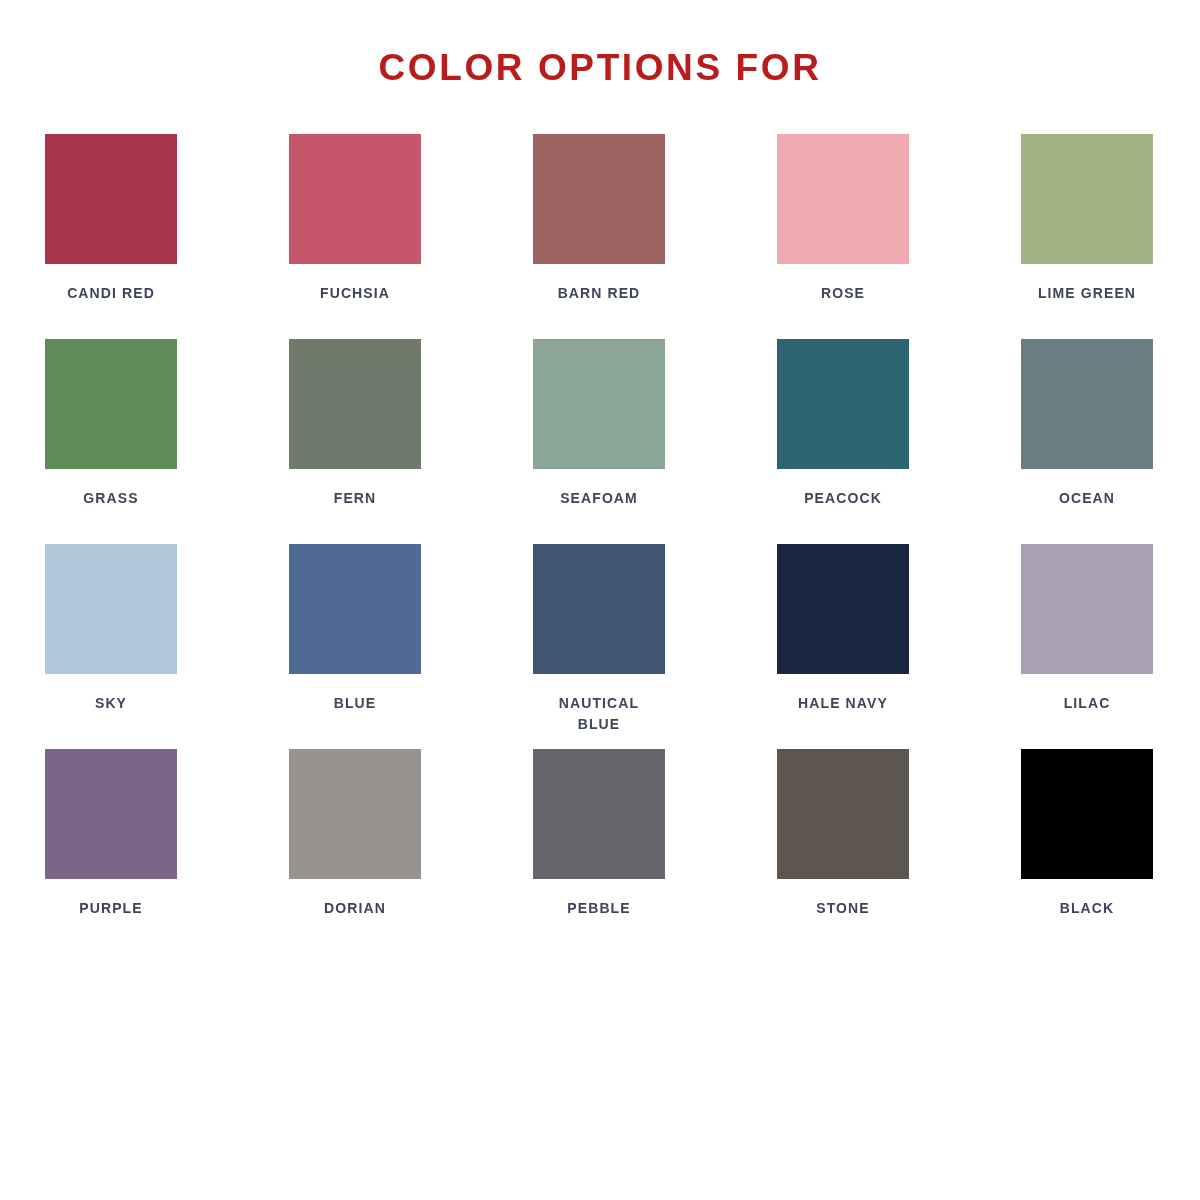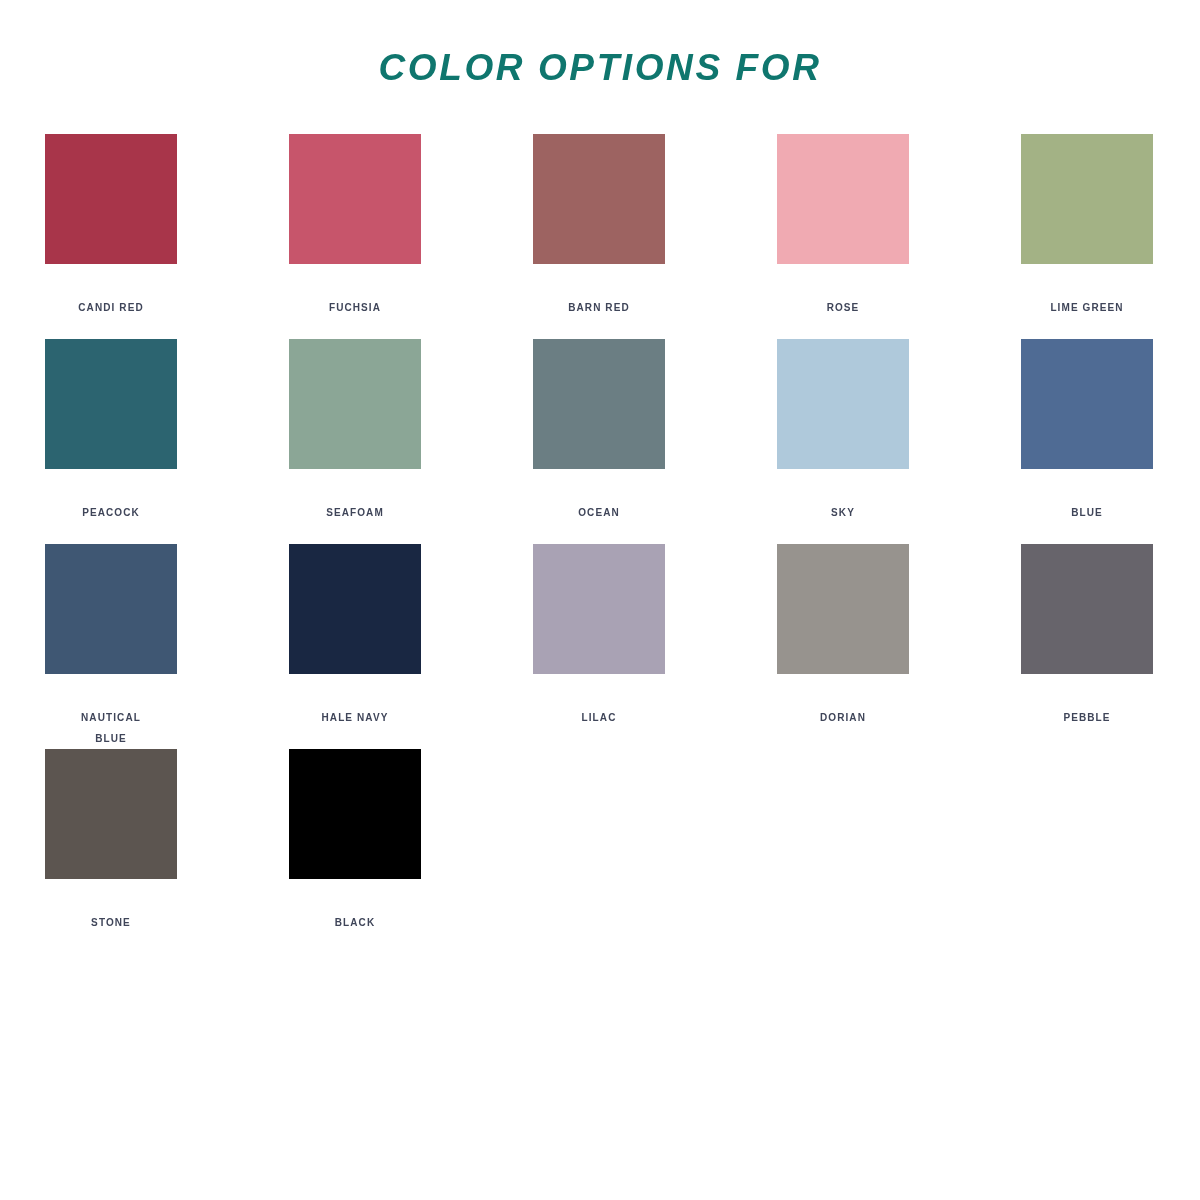--- a/index.html
+++ b/index.html
@@ -22,24 +22,23 @@
   }
   .title-block {
     padding-top: 44px;
     text-align: center;
   }
   .title-line {
     display: block;
     font-size: 37px;
     font-weight: bold;
     letter-spacing: 2.6px;
-    color: #0f766e;
+    color: #b91c1c;
     line-height: 48px;
     text-transform: uppercase;
-    font-style: italic;
   }
   .grid {
     margin: 0 auto;
     padding-top: 42px;
     width: 1110px;
     display: grid;
     grid-template-columns: repeat(5, 1fr);
     grid-auto-rows: 205px;
     column-gap: 110px;
     row-gap: 0px;
@@ -51,24 +50,24 @@
   .cell.empty-cell {
     visibility: hidden;
   }
   .swatch {
     width: 132px;
     height: 130px;
     display: block;
   }
   .swatch-label {
     display: block;
-    margin-top: 33px;
+    margin-top: 19px;
     width: 132px;
     text-align: center;
-    font-size: 10px;
+    font-size: 14px;
     font-weight: bold;
     letter-spacing: 1.1px;
     color: #3f4559;
     line-height: 21px;
     text-transform: uppercase;
     white-space: pre-line;
   }
 </style>
 </head>
 <body>
@@ -94,26 +93,34 @@
       </div>
       <div class="cell">
         <span class="swatch" title="#f0aab2" style="background: rgb(240, 170, 178);"></span>
         <span class="swatch-label">ROSE</span>
       </div>
       <div class="cell">
         <span class="swatch" title="#a3b285" style="background: rgb(163, 178, 133);"></span>
         <span class="swatch-label">LIME GREEN</span>
       </div>
       <div class="cell">
-        <span class="swatch" title="#2c6470" style="background: rgb(44, 100, 112);"></span>
-        <span class="swatch-label">PEACOCK</span>
+        <span class="swatch" title="#5e8d5a" style="background: rgb(94, 141, 90);"></span>
+        <span class="swatch-label">GRASS</span>
+      </div>
+      <div class="cell">
+        <span class="swatch" title="#6f7a6a" style="background: rgb(111, 122, 106);"></span>
+        <span class="swatch-label">FERN</span>
       </div>
       <div class="cell">
         <span class="swatch" title="#8ba696" style="background: rgb(139, 166, 150);"></span>
         <span class="swatch-label">SEAFOAM</span>
+      </div>
+      <div class="cell">
+        <span class="swatch" title="#2c6470" style="background: rgb(44, 100, 112);"></span>
+        <span class="swatch-label">PEACOCK</span>
       </div>
       <div class="cell">
         <span class="swatch" title="#6b7e83" style="background: rgb(107, 126, 131);"></span>
         <span class="swatch-label">OCEAN</span>
       </div>
       <div class="cell">
         <span class="swatch" title="#afc9db" style="background: rgb(175, 201, 219);"></span>
         <span class="swatch-label">SKY</span>
       </div>
       <div class="cell">
@@ -127,20 +134,24 @@
       </div>
       <div class="cell">
         <span class="swatch" title="#192742" style="background: rgb(25, 39, 66);"></span>
         <span class="swatch-label">HALE NAVY</span>
       </div>
       <div class="cell">
         <span class="swatch" title="#a9a2b4" style="background: rgb(169, 162, 180);"></span>
         <span class="swatch-label">LILAC</span>
       </div>
       <div class="cell">
+        <span class="swatch" title="#7c6687" style="background: rgb(124, 102, 135);"></span>
+        <span class="swatch-label">PURPLE</span>
+      </div>
+      <div class="cell">
         <span class="swatch" title="#97938e" style="background: rgb(151, 147, 142);"></span>
         <span class="swatch-label">DORIAN</span>
       </div>
       <div class="cell">
         <span class="swatch" title="#67646b" style="background: rgb(103, 100, 107);"></span>
         <span class="swatch-label">PEBBLE</span>
       </div>
       <div class="cell">
         <span class="swatch" title="#5c5550" style="background: rgb(92, 85, 80);"></span>
         <span class="swatch-label">STONE</span>

